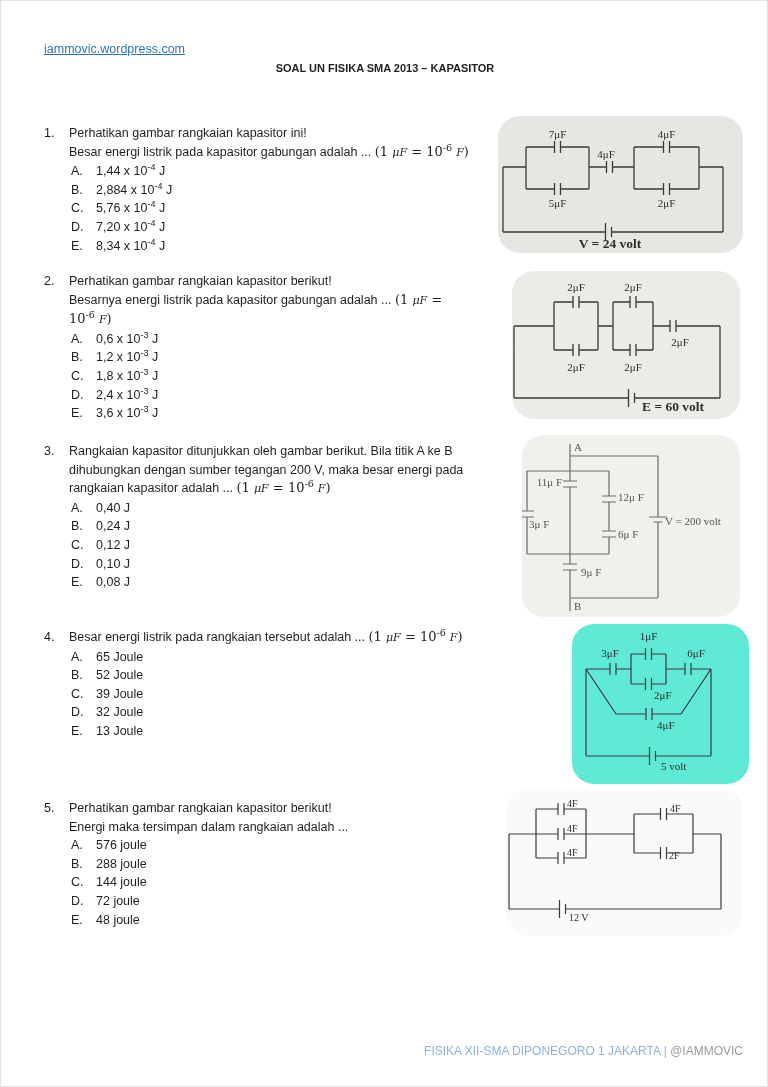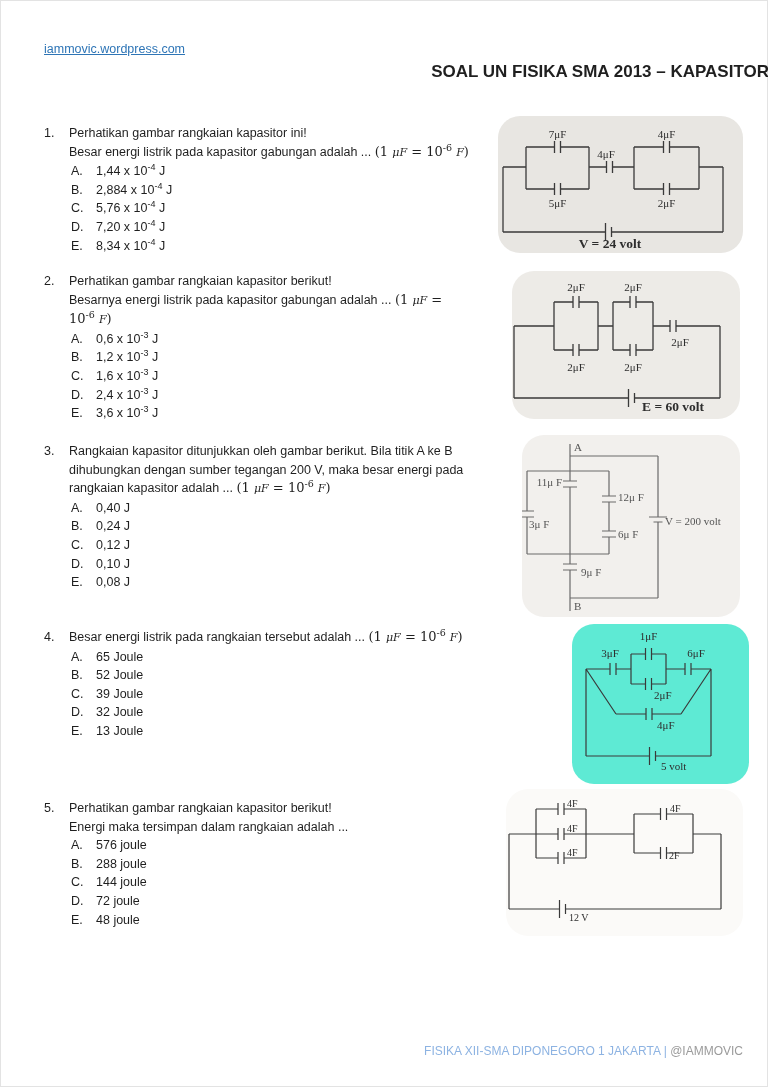--- a/index.html
+++ b/index.html
@@ -1,21 +1,21 @@
 <!DOCTYPE html>
 <html><head>
 <meta charset="utf-8">
 <style>
   html,body{margin:0;padding:0;}
   body{width:768px;height:1087px;position:relative;background:#fff;
        font-family:"Liberation Sans",sans-serif;color:#1f1f1f;overflow:hidden;}
   .page{position:absolute;inset:0;border:1px solid #e3e3e3;box-sizing:border-box;background:#fff;}
 
   .hdr-link{position:absolute;left:43px;top:41px;font-size:12.5px;text-decoration:underline;cursor:pointer;}
-  .title{position:absolute;left:0;top:61px;width:768px;text-align:right;font-size:17px;font-weight:bold;}
+  .title{position:absolute;left:0;top:61px;width:768px;text-align:center;font-size:11px;font-weight:bold;}
 
   .q{position:absolute;left:43px;display:flex;line-height:18.6px;font-size:12.5px;}
   .qnum{width:25px;flex:0 0 25px;}
   .qbody{width:455px;}
   .opt{display:flex;}
   .opt .letter{width:25px;flex:0 0 25px;margin-left:2px;}
   sup.osup{font-size:9px;line-height:0;}
   .seg-m,.seg-msup{font-family:"DejaVu Serif",serif;font-size:13px;}
   .seg-mi{font-family:"DejaVu Serif",serif;font-size:11px;font-style:italic;}
   sup.seg-msup{font-size:9.5px;line-height:0;}
@@ -82,21 +82,21 @@
             <div class="opt">
               <span class="letter">A.</span>
               <span class="val"><span>0,6 x 10</span><sup class="osup">-3</sup><span> J</span></span>
             </div>
             <div class="opt">
               <span class="letter">B.</span>
               <span class="val"><span>1,2 x 10</span><sup class="osup">-3</sup><span> J</span></span>
             </div>
             <div class="opt">
               <span class="letter">C.</span>
-              <span class="val"><span>1,6 x 10</span><sup class="osup">-3</sup><span> J</span></span>
+              <span class="val"><span>1,8 x 10</span><sup class="osup">-3</sup><span> J</span></span>
             </div>
             <div class="opt">
               <span class="letter">D.</span>
               <span class="val"><span>2,4 x 10</span><sup class="osup">-3</sup><span> J</span></span>
             </div>
             <div class="opt">
               <span class="letter">E.</span>
               <span class="val"><span>3,6 x 10</span><sup class="osup">-3</sup><span> J</span></span>
             </div>
           </div>

